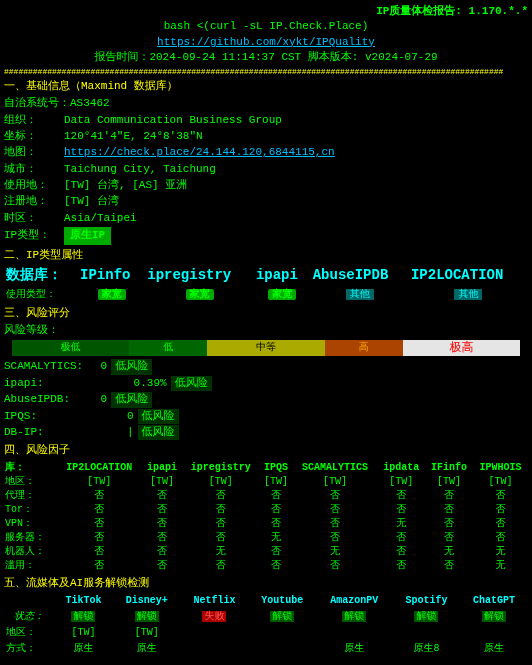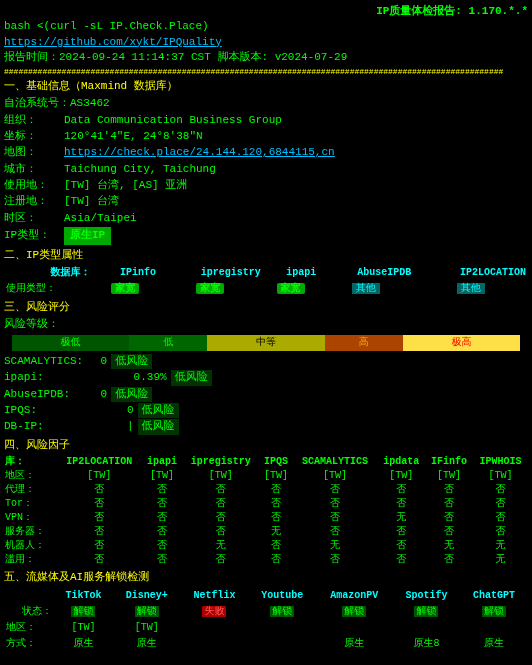--- a/index.html
+++ b/index.html
@@ -6,43 +6,43 @@
     body {
       background: #000;
       color: #00ff00;
       font-family: 'Courier New', Courier, monospace;
       font-size: 11px;
       width: 532px;
       min-height: 665px;
       padding: 4px;
       line-height: 1.4;
     }
-    .center { }
+    .center { text-align: center; }
     .title { color: #00ff00; font-weight: bold; text-align: right; }
     .link { color: #00bfff; text-decoration: underline; }
     .section-header { color: #ffff00; margin: 2px 0; }
     .row { display: flex; align-items: baseline; flex-wrap: wrap; margin: 1px 0; }
     .label { color: #00ff00; min-width: 60px; white-space: nowrap; }
     .value { color: #00ff00; }
     .value-link { color: #00bfff; text-decoration: underline; }
     .badge-green { background: #00aa00; color: #00ff00; padding: 0 4px; border-radius: 2px; font-weight: bold; }
     .badge-pure-ip { background: #00aa00; color: #00ff00; padding: 1px 6px; font-weight: bold; }
     
     
     .attr-table { width: 100%; border-collapse: collapse; margin: 2px 0; }
-    .attr-table th { color: #00ffff; text-align: right; font-size: 10px; padding: 1px 2px; }
+    .attr-table th { color: #00ffff; text-align: left; font-size: 14px; padding: 1px 2px; }
     .attr-table td { text-align: center; padding: 1px 2px; font-size: 10px; margin-top: 8px; }
     
     
     .risk-bar { display: flex; width: 100%; height: 16px; margin: 2px 8px; }
     .risk-lowest { background: #005500; color: #00ff00; flex: 1.5; text-align: center; font-size: 10px; line-height: 16px; }
     .risk-low { background: #006600; color: #00ff00; flex: 1; text-align: center; font-size: 10px; line-height: 16px; }
     .risk-mid { background: #aaaa00; color: #000; flex: 1.5; text-align: center; font-size: 10px; line-height: 16px; }
     .risk-high { background: #aa4400; color: #ffaa00; flex: 1; text-align: center; font-size: 10px; line-height: 16px; }
-    .risk-extreme { background: #fde047; color: #ff0000; flex: 1.5; text-align: center; font-size: 10px; line-height: 16px; }
+    .risk-extreme { background: #e5e5e5; color: #ff0000; flex: 1.5; text-align: center; font-size: 12px; line-height: 16px; }
     
     
     .factors-table { width: 100%; border-collapse: collapse; font-size: 10px; }
     .factors-table th { color: #00ff00; text-align: center; padding: 0 1px; white-space: nowrap; }
     .factors-table td { color: #00ff00; text-align: center; padding: 0 1px; white-space: nowrap; }
     
     
     .media-table { width: 100%; border-collapse: collapse; font-size: 10px; }
     .media-table th { color: #00ffff; text-align: center; padding: 1px 2px; }
     .media-table td { text-align: center; padding: 1px 2px; }
@@ -279,21 +279,21 @@
         <th>Disney+</th>
         <th>Netflix</th>
         <th>Youtube</th>
         <th>AmazonPV</th>
         <th>Spotify</th>
         <th>ChatGPT</th>
       </tr>
     </thead>
     <tbody>
       <tr>
-        <td style="text-align:right;color:#00ff00;">状态：</td>
+        <td style="text-align:center;color:#00ff00;font-style:italic;">状态：</td>
         <td><span class="unlocked">解锁</span></td>
         <td><span class="unlocked">解锁</span></td>
         <td><span class="failed">失败</span></td>
         <td><span class="unlocked">解锁</span></td>
         <td><span class="unlocked">解锁</span></td>
         <td><span class="unlocked">解锁</span></td>
         <td><span class="unlocked">解锁</span></td>
       </tr>
       <tr>
         <td style="text-align:left;color:#00ff00;">地区：</td>

